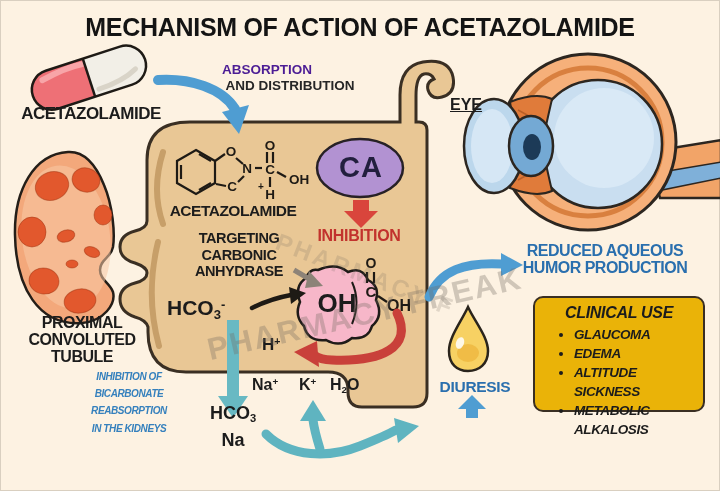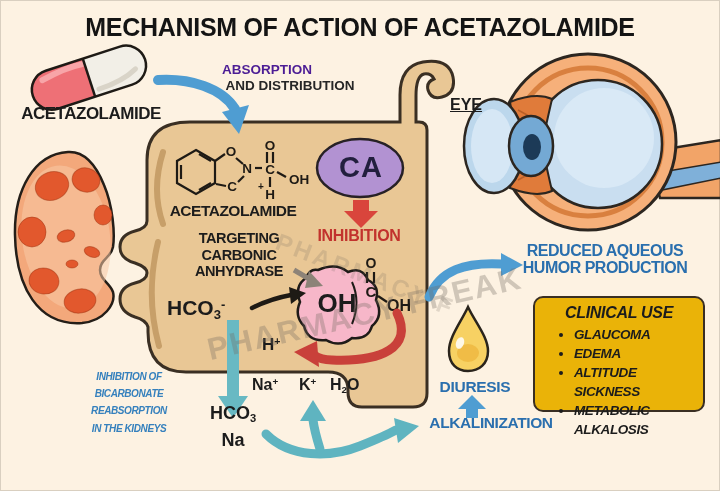--- a/index.html
+++ b/index.html
@@ -204,20 +204,25 @@
     </g>
   </svg>
 
   <div class="t title">MECHANISM OF ACTION OF ACETAZOLAMIDE</div>
 
   <div class="t c capsule-label">ACETAZOLAMIDE</div>
 
   <div class="t c abs1">ABSORPTION</div>
   <div class="t c abs2">AND DISTRIBUTION</div>
 
+  <div class="t c kidney-label">
+    <div>PROXIMAL</div>
+    <div>CONVOLUTED</div>
+    <div>TUBULE</div>
+  </div>
 
   <div class="t c chem-label">ACETAZOLAMIDE</div>
 
   <div class="t c ca">CA</div>
   <div class="t c inhib">INHIBITION</div>
 
   <div class="t c targeting">
     <div>TARGETING</div>
     <div>CARBONIC</div>
     <div>ANHYDRASE</div>
@@ -239,21 +244,20 @@
   </div>
 
   <div class="t c kidneys-effect">
     <div>INHIBITION OF</div>
     <div>BICARBONATE</div>
     <div>REABSORPTION</div>
     <div>IN THE KIDNEYS</div>
   </div>
 
   <div class="t c alkal">
-    <div>ALKALINIZATION</div>
   </div>
 
   <div class="t c diuresis">DIURESIS</div>
 
   <div class="t c reduced">
     <div>REDUCED AQUEOUS</div>
     <div>HUMOR PRODUCTION</div>
   </div>
 
   <div class="t eye-label">EYE</div>

